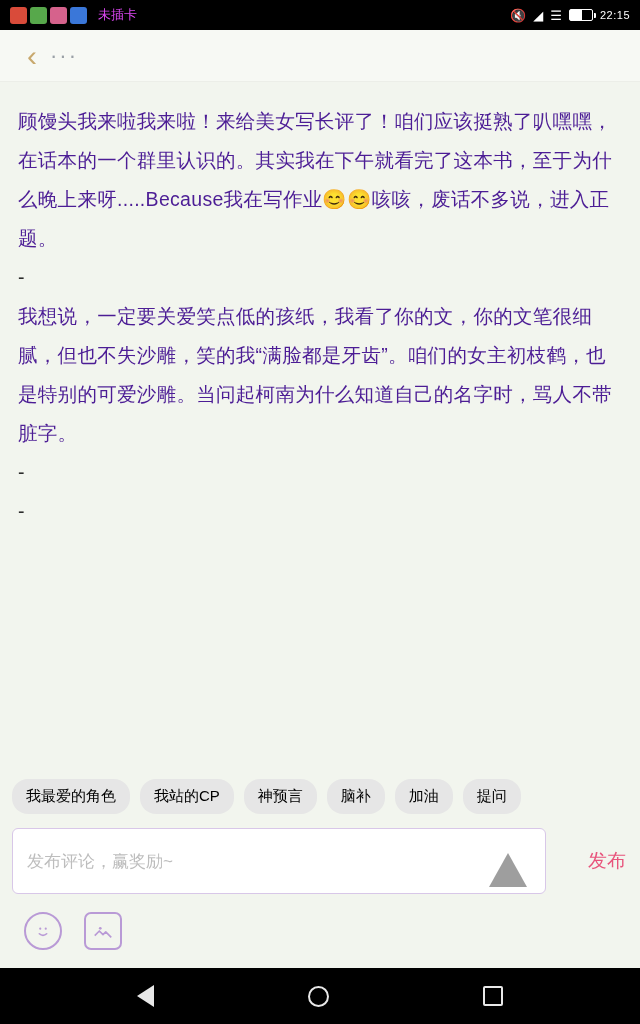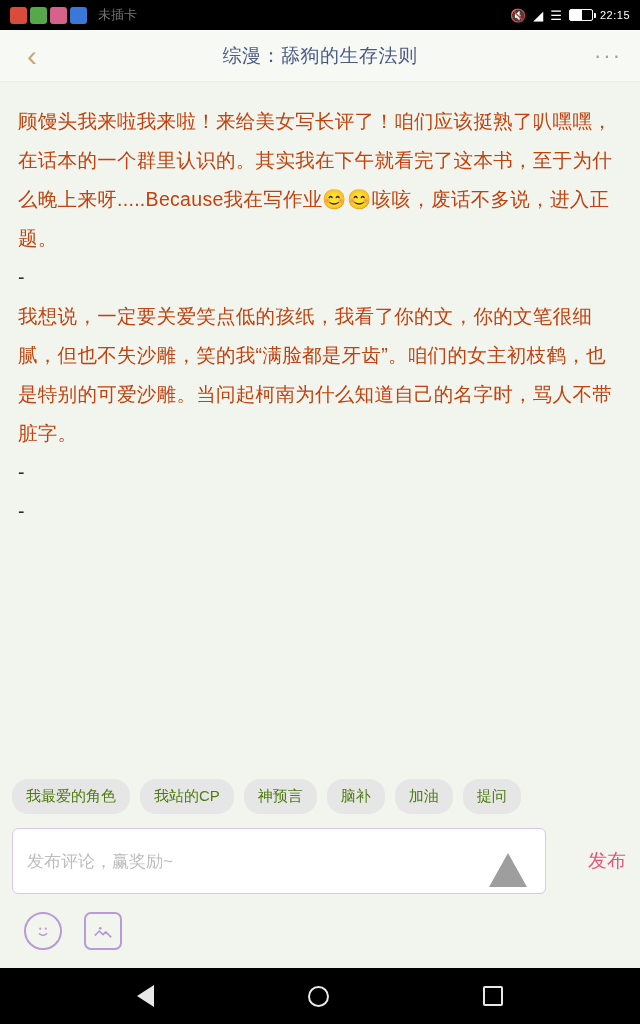--- a/index.html
+++ b/index.html
@@ -32,21 +32,21 @@
   .sb-icons { display: flex; align-items: center; gap: 3px; }
   .sb-ico {
     width: 17px; height: 17px;
     border-radius: 3px;
     display: inline-block;
   }
   .ico-red { background: #d94b3a; }
   .ico-green { background: #57a84b; }
   .ico-pink { background: #d6628c; }
   .ico-blue { background: #3a77d9; }
-  .sb-carrier { font-size: 13px; color: #737373; margin-left: 6px; }
+  .sb-carrier { font-size: 13px; color: #d946ef; margin-left: 6px; }
   .sb-right { margin-left: auto; display: flex; align-items: center; gap: 7px; }
   .sb-time { font-size: 11px; letter-spacing: .5px; }
   .glyph { font-size: 13px; line-height: 1; color: #fff; }
   .battery {
     width: 24px; height: 12px;
     border: 1.5px solid #fff;
     border-radius: 2px;
     position: relative;
     display: inline-block;
   }
@@ -95,40 +95,40 @@
   .content {
     flex: 1;
     overflow: hidden;
     padding: 20px 18px 0 18px;
     background: #f2f5ee;
     position: relative;
   }
   .para {
     font-size: 19.5px;
     line-height: 39px;
-    color: #c2410c;
+    color: #4c1d95;
     letter-spacing: .3px;
     word-break: break-word;
   }
   .para + .para { margin-top: 0; }
   .para.sep { color: #2b2b2b; }
 
   
   .chips {
     flex: none;
     display: flex;
     gap: 10px;
     padding: 12px 12px 10px 12px;
     background: #f2f5ee;
     align-items: center;
     overflow: hidden;
   }
   .chip {
     background: #e6e6e6;
-    color: #4d7c0f;
+    color: #000000;
     border-radius: 16px;
     font-size: 15px;
     padding: 8px 14px;
     white-space: nowrap;
     flex: none;
   }
   .chip.clipped { position: relative; text-align: center; }
 
   
   .composer {
@@ -239,21 +239,20 @@
       <span class="glyph">☰</span>
       <span class="battery">
           <i></i>
         </span>
       <span class="sb-time">22:15</span>
     </div>
   </div>
 
   <div class="titlebar">
     <div class="back-arrow">‹</div>
-    <div class="title-text">综漫：舔狗的生存法则</div>
     <div class="more-dots">···</div>
   </div>
 
   <div class="content">
     <p class="para">顾馒头我来啦我来啦！来给美女写长评了！咱们应该挺熟了叭嘿嘿，在话本的一个群里认识的。其实我在下午就看完了这本书，至于为什么晚上来呀.....Because我在写作业😊😊咳咳，废话不多说，进入正题。</p>
     <p class="para sep">-</p>
     <p class="para">我想说，一定要关爱笑点低的孩纸，我看了你的文，你的文笔很细腻，但也不失沙雕，笑的我“满脸都是牙齿”。咱们的女主初枝鹤，也是特别的可爱沙雕。当问起柯南为什么知道自己的名字时，骂人不带脏字。</p>
     <p class="para sep">-</p>
     <p class="para sep">-</p>
   </div>

